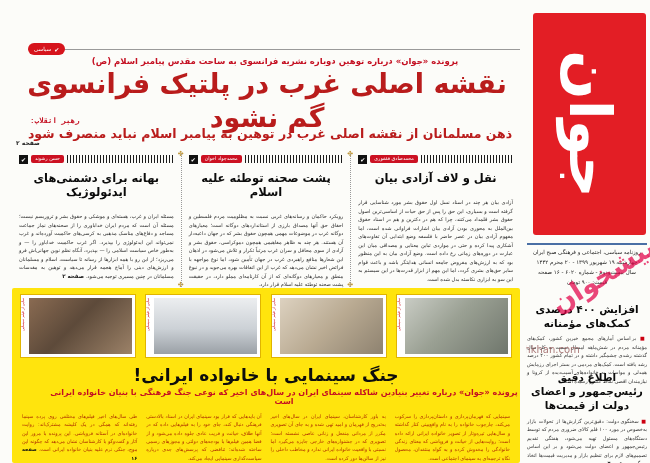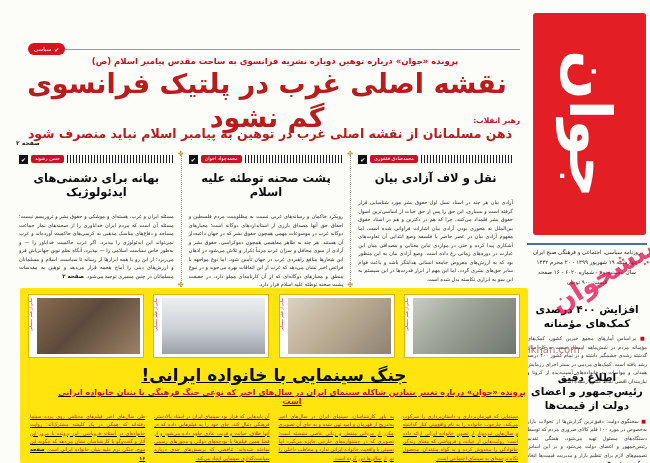--- a/index.html
+++ b/index.html
@@ -28,42 +28,42 @@
   #watermark-url{font-size:10px;color:rgba(150,90,90,.8);direction:ltr;margin-left:-16px;display:block;}
   
   #top-rule{left:28px;top:49px;width:492px;height:1px;background:#9a9a9a;}
   #section-badge{left:28px;top:43px;height:12px;background:#d6141c;border-radius:6px;
     color:#fff;font-size:5.5px;display:flex;align-items:center;gap:3px;padding:0 6px;}
   #section-badge .mark{font-size:6px;}
   #lead-kicker{left:30px;top:56px;width:490px;text-align:center;color:#c41022;
     font-size:8.5px;font-weight:bold;}
   #lead-headline{left:14px;top:67px;width:506px;text-align:center;color:#b91c1c;
     font-size:27px;font-weight:bold;line-height:1.25;}
-  #lead-attribution{left:30px;top:116px;width:490px;text-align:right;color:#c41022;
-    font-size:7.5px;font-weight:bold;}
+  #lead-attribution{left:30px;top:116px;width:490px;text-align:left;color:#c41022;
+    font-size:7.5px;font-weight:bold;font-family:Liberation Mono, monospace;}
   #lead-subheadline{left:20px;top:126px;width:500px;text-align:center;color:#b91c1c;
     font-size:12.5px;font-weight:bold;}
   #lead-pageref{left:16px;top:139px;font-size:6px;font-weight:bold;color:#222;}
   
   #columns{left:12px;top:154px;width:508px;height:133px;display:flex;}
   .col{flex:1;padding:0 7px;position:relative;}
   .col + .col{border-right:1px dotted #999;}
   .col-head{display:flex;align-items:center;gap:3px;height:10px;}
   .barcode{flex:1;height:8px;
     background:repeating-linear-gradient(90deg,#1c1c1c 0 1px,transparent 1px 3px);}
   .byline{background:#cc1122;color:#fff;font-size:4.8px;padding:1px 4px;border-radius:2px;
     white-space:nowrap;line-height:1.3;}
   .logo-mark{width:9px;height:9px;background:#111;color:#fff;font-size:6px;
     display:flex;align-items:center;justify-content:center;flex:0 0 9px;}
   .col-title{font-size:11.5px;font-weight:bold;text-align:center;color:#0b0b0b;margin:7px 0 13px;}
   .col-body{font-size:5.1px;line-height:1.68;text-align:justify;color:#2b2b2b;}
   .col-pageref{font-weight:bold;color:#111;font-size:5.5px;}
   .orn{position:absolute;color:#c09a40;font-size:7px;line-height:1;}
   
-  #cinema{left:20px;top:288px;width:508px;height:175px;background:#ffe40d;border-radius:2px;text-decoration:underline;}
+  #cinema{left:12px;top:288px;width:508px;height:175px;background:#ffe40d;border-radius:2px;}
   #photo-row{display:flex;justify-content:space-between;padding:6px 8px 2px;}
   .photo{width:116px;height:64px;background:#fff;border:1px solid #e0b400;position:relative;
     box-sizing:border-box;padding:3px 3px 3px 8px;}
   .photo .img{width:100%;height:100%;}
   .photo .cap{position:absolute;left:1px;top:3px;writing-mode:vertical-rl;transform:rotate(180deg);
     font-size:3.6px;color:#cc1122;line-height:1;}
   .photo:nth-child(1) .img{background:linear-gradient(135deg,#c9ccc4,#9aa093 45%,#6f766c);}
   .photo:nth-child(2) .img{background:linear-gradient(135deg,#ddd2c0,#b9aa92 50%,#8e8270);}
   .photo:nth-child(3) .img{background:linear-gradient(180deg,#eceef0,#ccd1d6 55%,#9aa0a6);}
   .photo:nth-child(4) .img{background:linear-gradient(135deg,#8a6b52,#5d4a3a 45%,#9c8268);}

